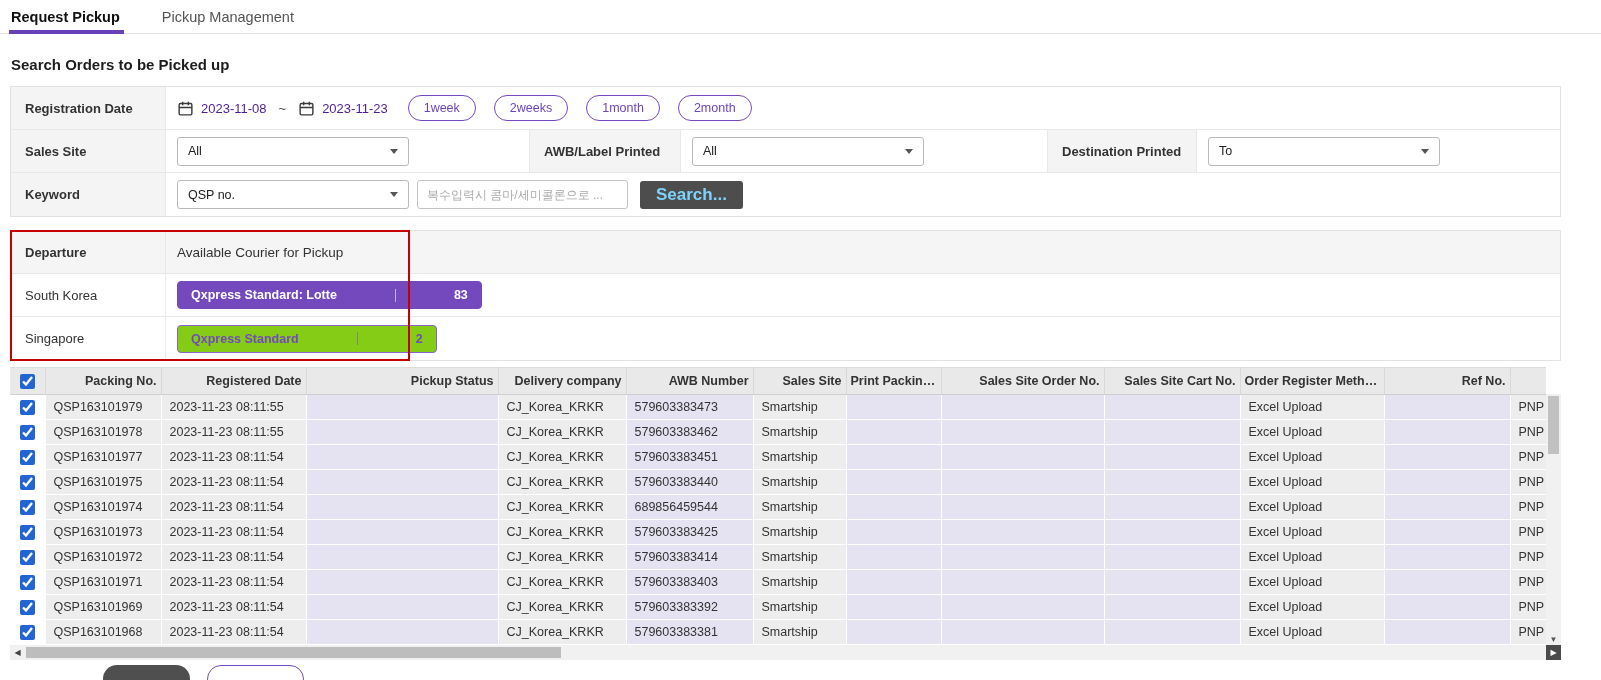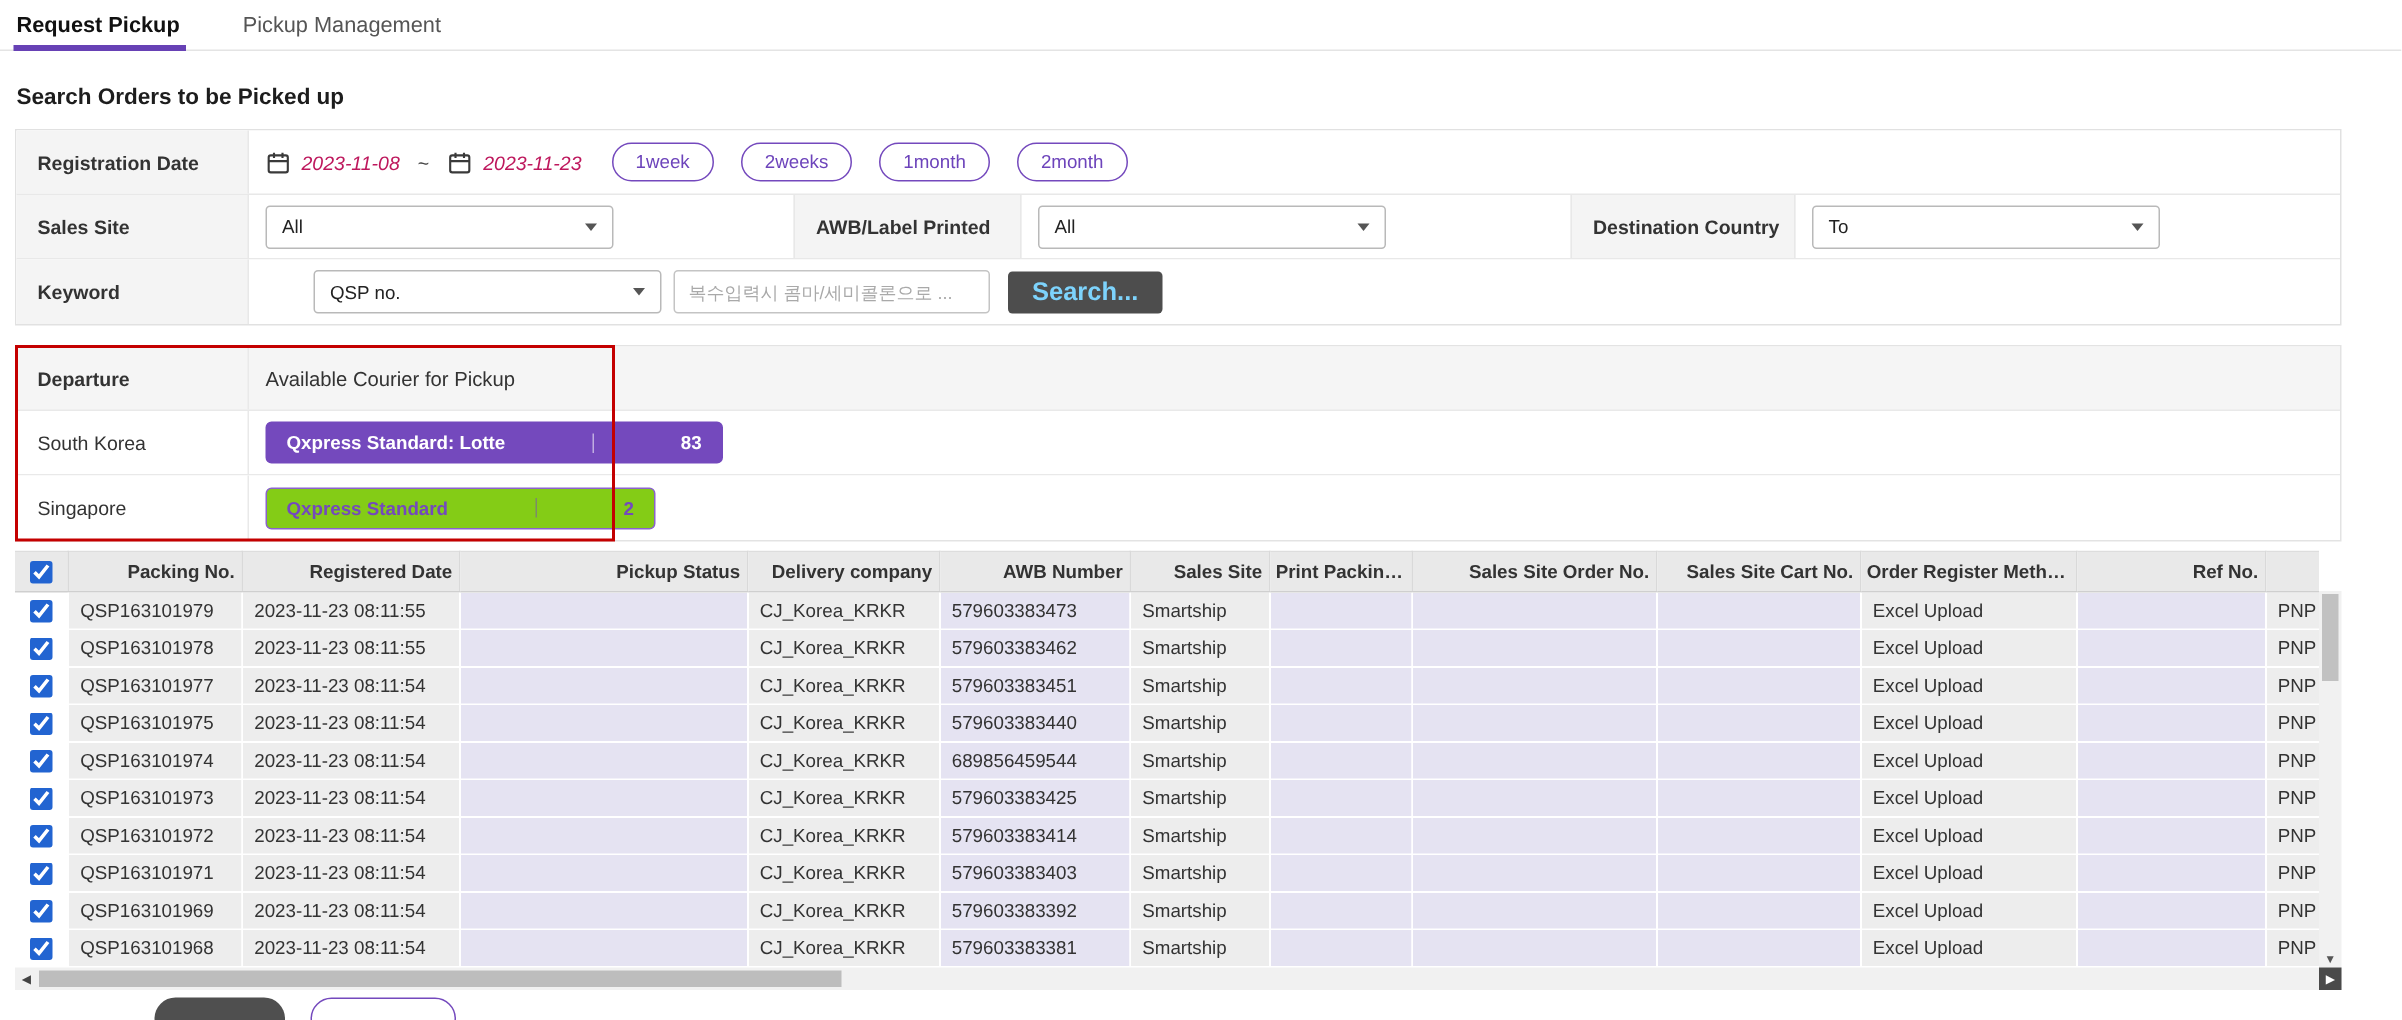--- a/index.html
+++ b/index.html
@@ -15,32 +15,32 @@
   .tab { display:flex; align-items:center; margin-right:42px; font-size:14.5px; color:#555; position:relative; cursor:pointer; }
   .tab.active { color:#111; font-weight:bold; }
   .tab.active::after { content:""; position:absolute; left:-2px; right:-4px; bottom:-1px; height:4px; background:#6741b5; }
 
   
   .section-title { font-size:15px; font-weight:bold; color:#1d1d1d; margin:22px 0 13px 11px; }
 
   
   .filter-box { margin:0 10px; border:1px solid #e1e1e1; width:1551px; }
   .f-row { display:flex; align-items:stretch; height:43px; border-bottom:1px solid #e8e8e8; background:#fff; }
-  .f-row:last-child { border-bottom:none;gap:32px; }
+  .f-row:last-child { border-bottom:none; }
   .f-label { width:155px; flex:none; background:#f4f4f4; display:flex; align-items:center;
              padding-left:14px; font-weight:bold; color:#333; border-right:1px solid #e8e8e8; }
   .f-label.mid { width:152px; border-left:1px solid #e8e8e8; }
   .f-label.mid3 { width:150px; }
   .f-field { display:flex; align-items:center; padding-left:11px; gap:8px; }
   .f-field.w1 { width:363px; flex:none; }
   .f-field.w2 { width:366px; flex:none; }
   .f-field.grow { flex:1; }
 
   .date-picker { display:inline-flex; align-items:center; gap:7px; cursor:pointer; }
-  .date-text { font-size:13px; color:#be185d;font-style:italic; }
+  .date-text { font-size:13px; color:#4c1d95; }
   .tilde { margin:0 4px; color:#444; }
 
   .quick-btn { height:26px; padding:0 15px; margin-left:18px; border:1.5px solid #7449bd; border-radius:14px;
                background:#fff; color:#6d44bb; font-size:12.5px; font-family:inherit; cursor:pointer; line-height:22px; }
   .quick-btn:first-child { margin-left:12px; }
 
   .dropdown { width:232px; height:29px; border:1px solid #b9b9b9; border-radius:3px; background:#fff;
               display:inline-flex; align-items:center; padding-left:10px; font-size:12.5px; color:#222; cursor:pointer; }
   .caret { width:0; height:0; border-left:4.5px solid transparent; border-right:4.5px solid transparent;
            border-top:5px solid #555; margin-left:auto; margin-right:10px; }
@@ -146,21 +146,21 @@
         <span class="caret"></span>
       </div>
     </div>
     <div class="f-label mid">AWB/Label Printed</div>
     <div class="f-field w2">
       <div class="dropdown">
         <span>All</span>
         <span class="caret"></span>
       </div>
     </div>
-    <div class="f-label mid mid3">Destination Country</div>
+    <div class="f-label mid mid3">Destination Printed</div>
     <div class="f-field grow">
       <div class="dropdown">
         <span>To</span>
         <span class="caret"></span>
       </div>
     </div>
   </div>
 
   <div class="f-row">
     <div class="f-label">Keyword</div>

